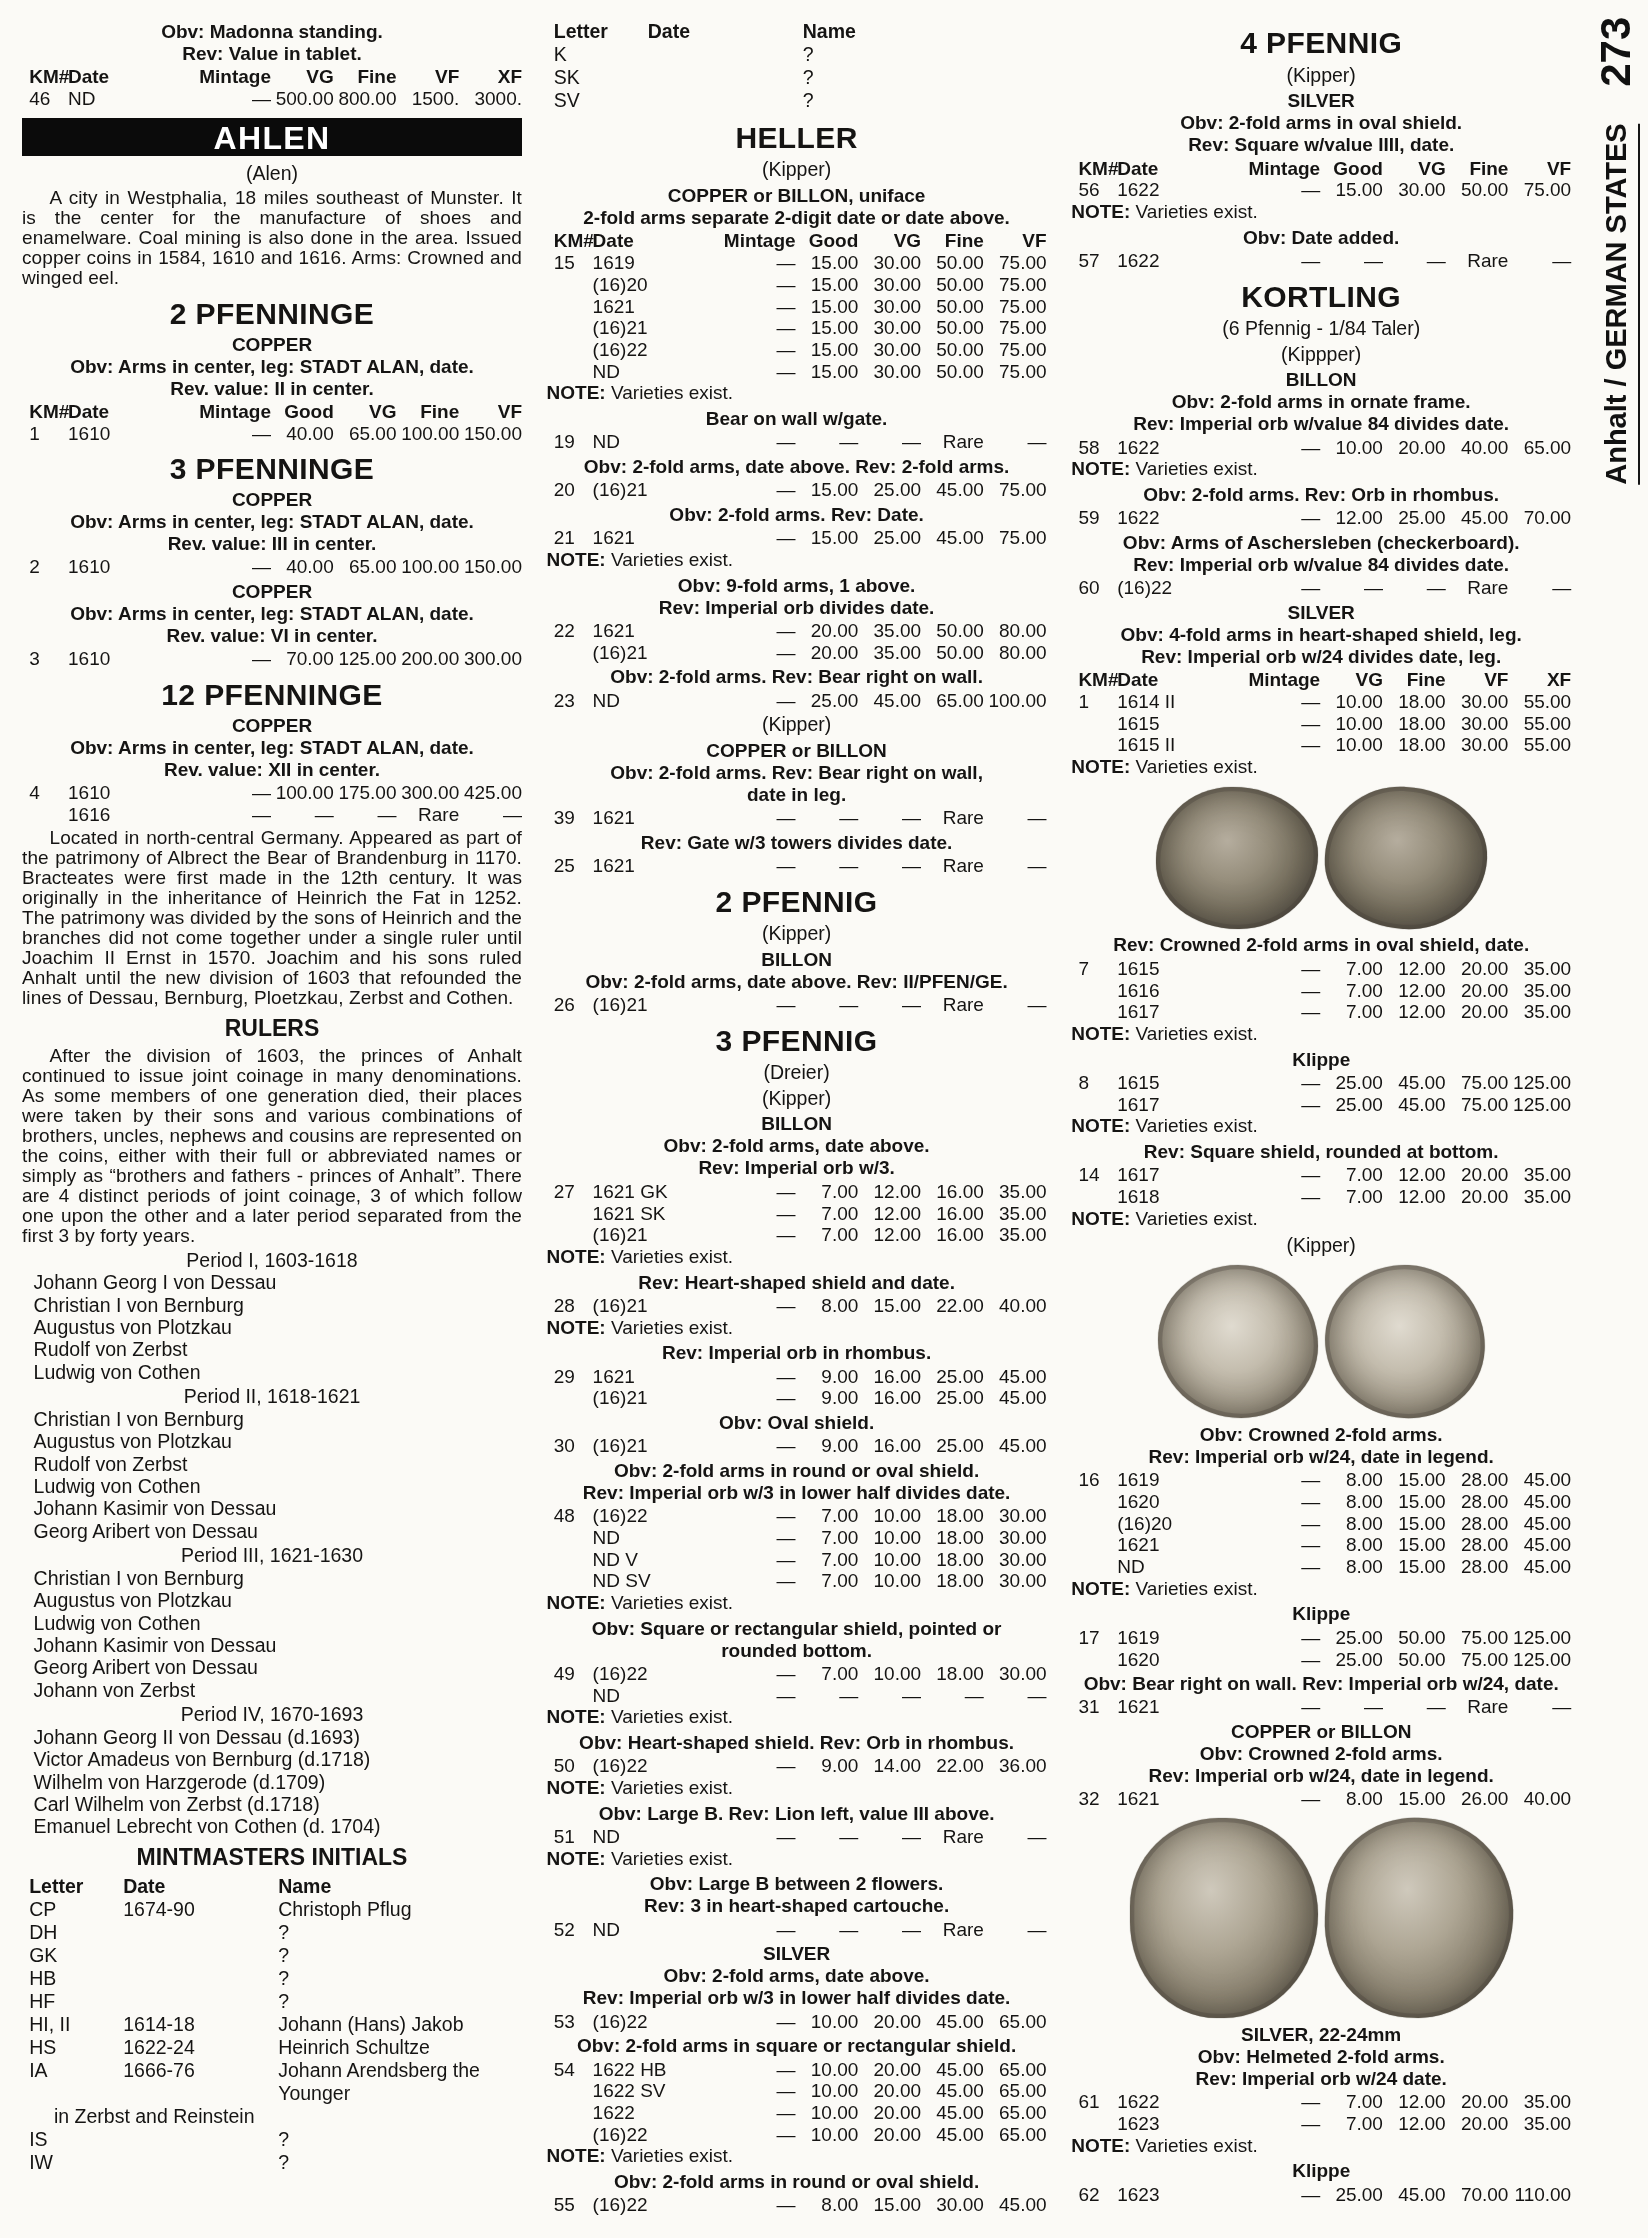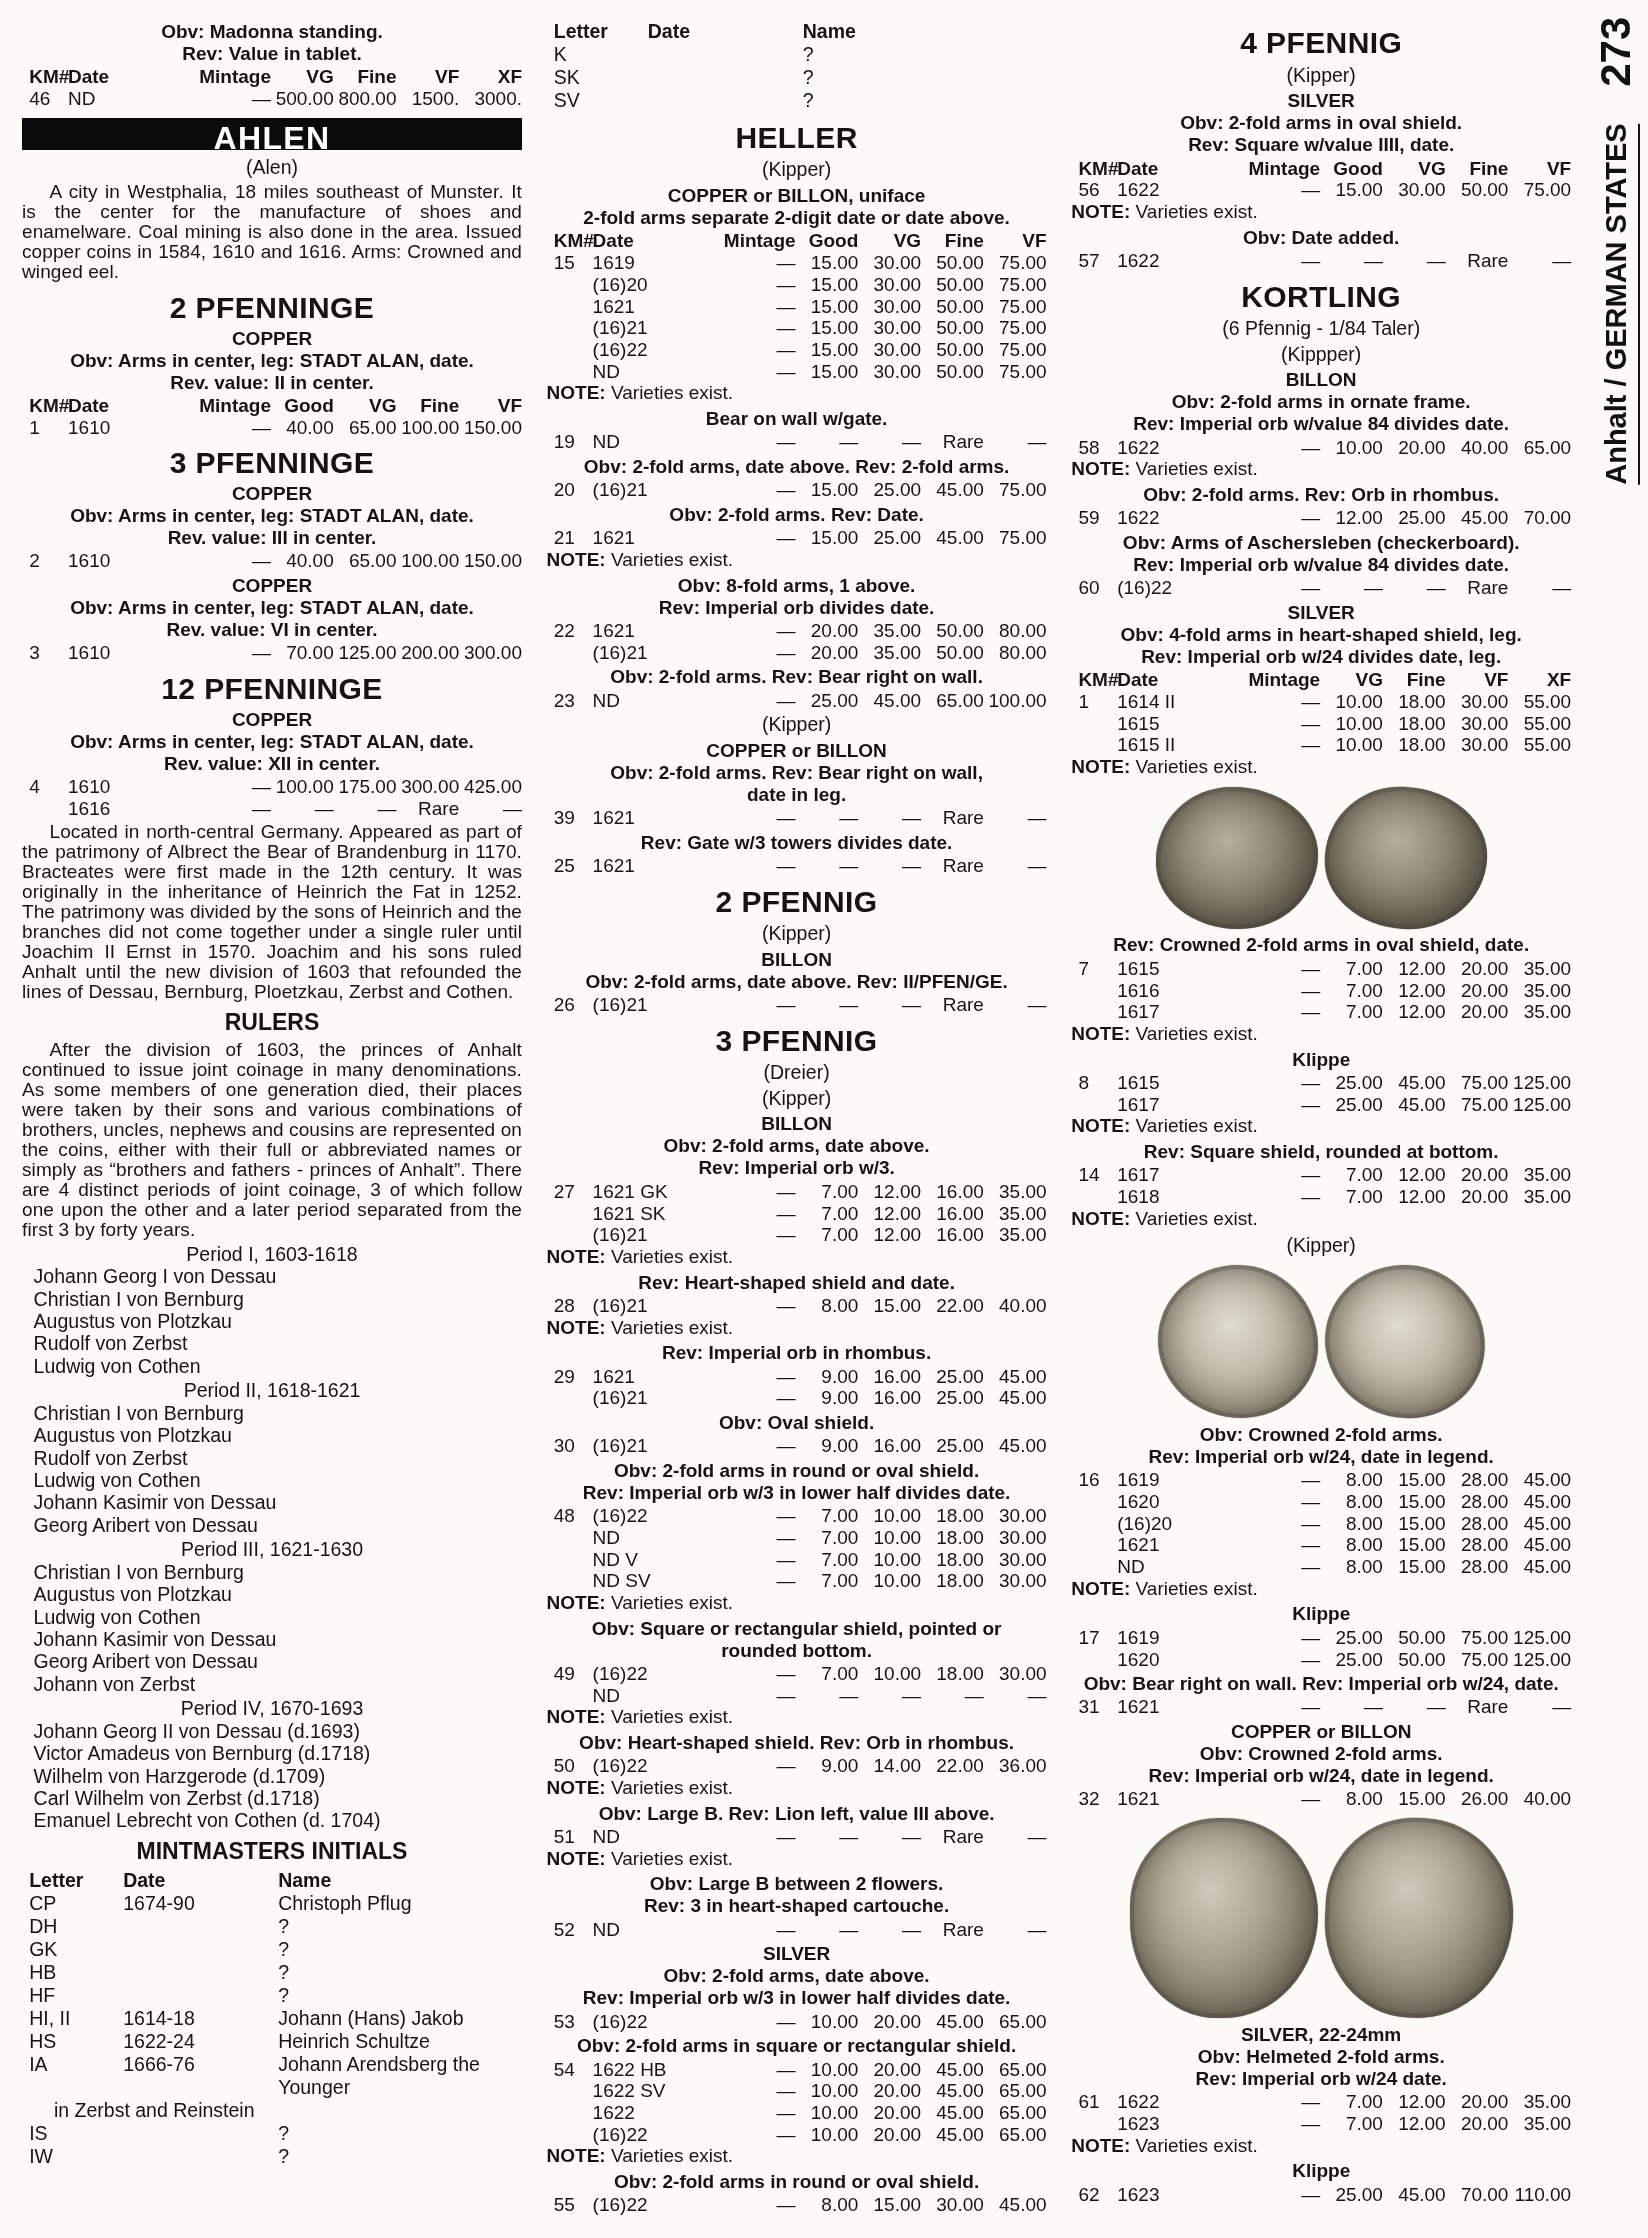--- a/index.html
+++ b/index.html
@@ -7,21 +7,21 @@
   .page{position:relative;width:1649px;height:2239px;margin:0 auto;background:#fbfaf6;color:#151413;
         font-family:"Liberation Sans",sans-serif;overflow:hidden}
   .cols{display:flex;gap:24.6px;padding:17.3px 72px 7.2px 22px}
   .col{width:500px;flex:none}
 
   .cb{margin:3.6px 0 1.4px}
   .cb-line{text-align:center;font-weight:bold;font-size:19px;line-height:22px}
   .heading{text-align:center;font-weight:bold;font-size:30px;line-height:33px;margin:8.7px 0 3.6px;letter-spacing:0.4px}
   .subheading{text-align:center;font-weight:bold;font-size:23px;line-height:27.5px;margin:6.5px 0 2.9px}
   .banner{background:#0b0b0b;color:#fff;text-align:center;font-weight:bold;font-size:32px;line-height:40px;
-          height:32px;margin:9.4px 0 4.3px;letter-spacing:1.4px}
+          height:38px;margin:9.4px 0 4.3px;letter-spacing:1.4px}
   .subtitle{text-align:center;font-size:19.5px;line-height:24px;margin:1.4px 0}
   .para{font-size:19px;line-height:20px;text-align:justify;text-indent:27.5px;margin:3.6px 0 2.9px;letter-spacing:0.1px}
   .period{text-align:center;font-size:19.5px;line-height:22.4px;margin-top:2.2px}
   .ruler{font-size:19.5px;line-height:22.4px;padding-left:11.6px}
   .note{font-size:19px;line-height:22px;margin:0.7px 0 2.9px}
   .note b{font-weight:bold}
 
   .trow{display:grid;grid-template-columns:46px 123px 80px 1fr 1fr 1fr 1fr;font-size:19px;line-height:21px;margin-top:0.7px}
   .trow .tc{white-space:nowrap}
   .trow .tc0{padding-left:7.2px}
@@ -391,21 +391,21 @@
           <span class="tc tc0">21</span>
           <span class="tc tc1">1621</span>
           <span class="tc tc2">—</span>
           <span class="tc tc3">15.00</span>
           <span class="tc tc4">25.00</span>
           <span class="tc tc5">45.00</span>
           <span class="tc tc6">75.00</span>
         </div>
         <div class="note"><b>NOTE:</b> <span>Varieties exist.</span></div>
         <div class="cb">
-          <div class="cb-line">Obv: 8-fold arms, 1 above.</div>
+          <div class="cb-line">Obv: 9-fold arms, 1 above.</div>
           <div class="cb-line">Rev: Imperial orb divides date.</div>
         </div>
         <div class="trow">
           <span class="tc tc0">22</span>
           <span class="tc tc1">1621</span>
           <span class="tc tc2">—</span>
           <span class="tc tc3">20.00</span>
           <span class="tc tc4">35.00</span>
           <span class="tc tc5">50.00</span>
           <span class="tc tc6">80.00</span>

